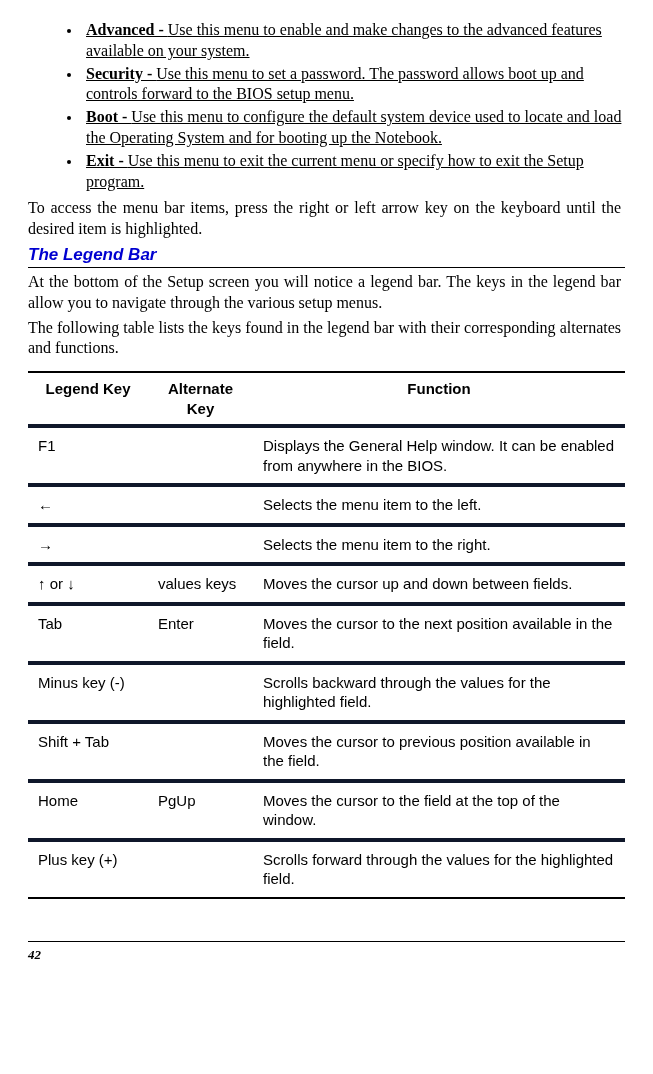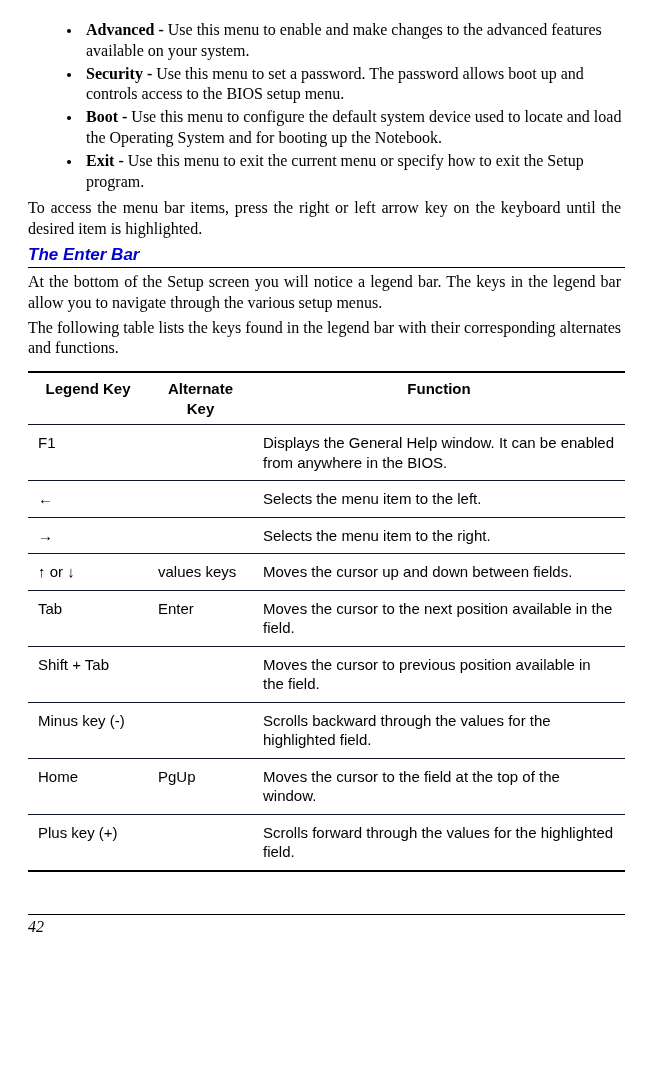--- a/index.html
+++ b/index.html
@@ -7,20 +7,21 @@
     margin: 0;
     padding: 20px 28px 10px 28px;
     width: 597px;
     font-size: 16px;
     line-height: 1.3;
     color: #000;
   }
   ul.menu-list {
     margin: 0 0 6px 0;
     padding-left: 54px;
+    text-decoration: underline;
   }
   ul.menu-list li {
     list-style: disc;
     padding-left: 4px;
     margin-bottom: 2px;
   }
   ul.menu-list li::marker {
     font-size: 14px;
   }
   .bold {
@@ -55,52 +56,52 @@
     text-align: center;
     padding: 6px 8px;
     border-top: 2px solid #000;
     vertical-align: top;
   }
   table.legend td {
     padding: 8px 10px;
     vertical-align: top;
   }
   table.legend tbody tr td {
-    border-top: 1px solid #0f172a;
+    border-top: 4px solid #0f172a;
   }
   table.legend tbody tr:last-child td {
     border-bottom: 2px solid #000;
   }
   table.legend col.c1 { width: 120px; }
   table.legend col.c2 { width: 105px; }
   .page-foot {
     margin-top: 42px;
     border-top: 1px solid #000;
     padding-top: 2px;
   }
   .page-num {
-    font-weight: normal;
+    font-weight: bold;
     font-style: italic;
-    font-size: 16px;
+    font-size: 13px;
   }
   .arrow { font-family: Arial, sans-serif; }
 </style>
 </head>
 <body>
 
 <ul class="menu-list">
   <li><span class="bold">Advanced - </span><span>Use this menu to enable and make changes to the advanced features available on your system.</span></li>
-  <li><span class="bold">Security - </span><span>Use this menu to set a password.  The password allows boot up and controls access to the BIOS setup menu.</span></li>
+  <li><span class="bold">Security - </span><span>Use this menu to set a password.  The password allows boot up and controls forward to the BIOS setup menu.</span></li>
   <li><span class="bold">Boot - </span><span>Use this menu to configure the default system device used to locate and load the Operating System and for booting up the Notebook.</span></li>
   <li><span class="bold">Exit - </span><span>Use this menu to exit the current menu or specify how to exit the Setup program.</span></li>
 </ul>
 
 <p class="body-para">To access the menu bar items, press the right or left arrow key on the keyboard until the desired item is highlighted.</p>
 
-<div class="section-title">The Enter Bar</div>
+<div class="section-title">The Legend Bar</div>
 <hr class="section-rule">
 
 <p class="body-para">At the bottom of the Setup screen you will notice a legend bar.  The keys in the legend bar allow you to navigate through the various setup menus.</p>
 <p class="body-para">The following table lists the keys found in the legend bar with their corresponding alternates and functions.</p>
 
 <table class="legend">
   <colgroup>
       <col class="c1">
       <col class="c2">
       <col>
@@ -132,28 +133,28 @@
         <td class="arrow">↑ or ↓</td>
         <td>values keys</td>
         <td>Moves the cursor up and down between fields.</td>
       </tr>
     <tr>
         <td>Tab</td>
         <td>Enter</td>
         <td>Moves the cursor to the next position available in the field.</td>
       </tr>
     <tr>
+        <td>Minus key (-)</td>
+        <td></td>
+        <td>Scrolls backward through the values for the highlighted field.</td>
+      </tr>
+    <tr>
         <td>Shift + Tab</td>
         <td></td>
         <td>Moves the cursor to previous position available in the field.</td>
-      </tr>
-    <tr>
-        <td>Minus key (-)</td>
-        <td></td>
-        <td>Scrolls backward through the values for the highlighted field.</td>
       </tr>
     <tr>
         <td>Home</td>
         <td>PgUp</td>
         <td>Moves the cursor to the field at the top of the window.</td>
       </tr>
     <tr>
         <td>Plus key (+)</td>
         <td></td>
         <td>Scrolls forward through the values for the highlighted field.</td>

